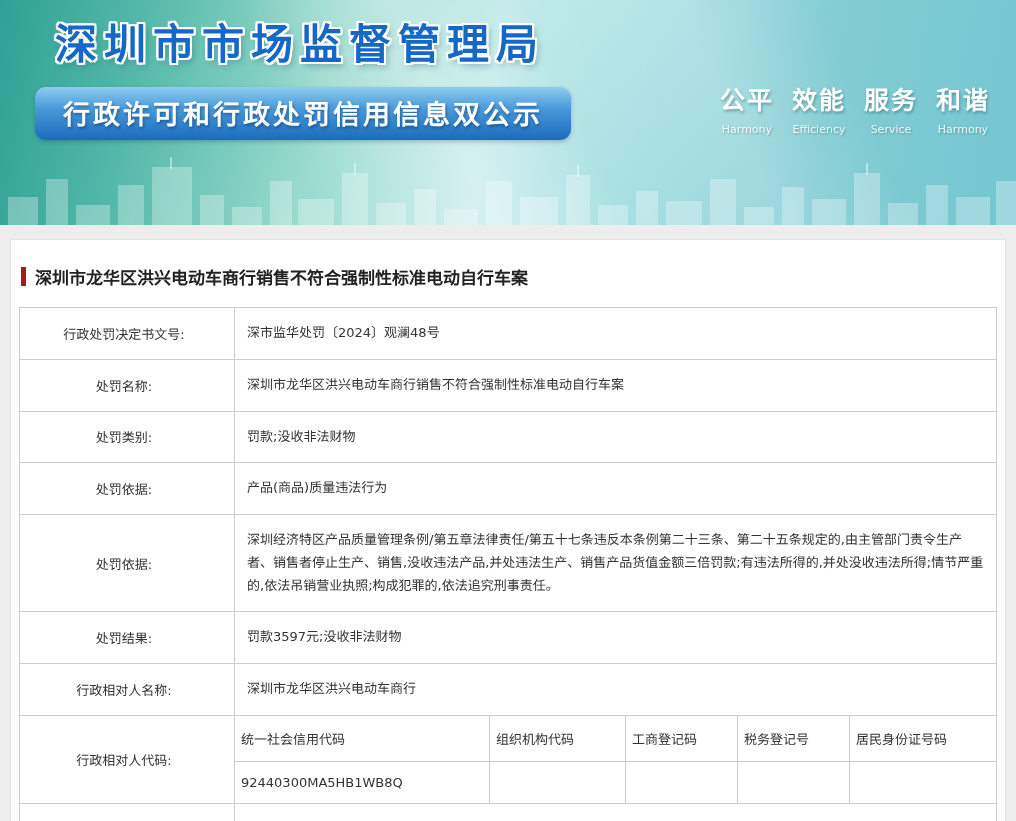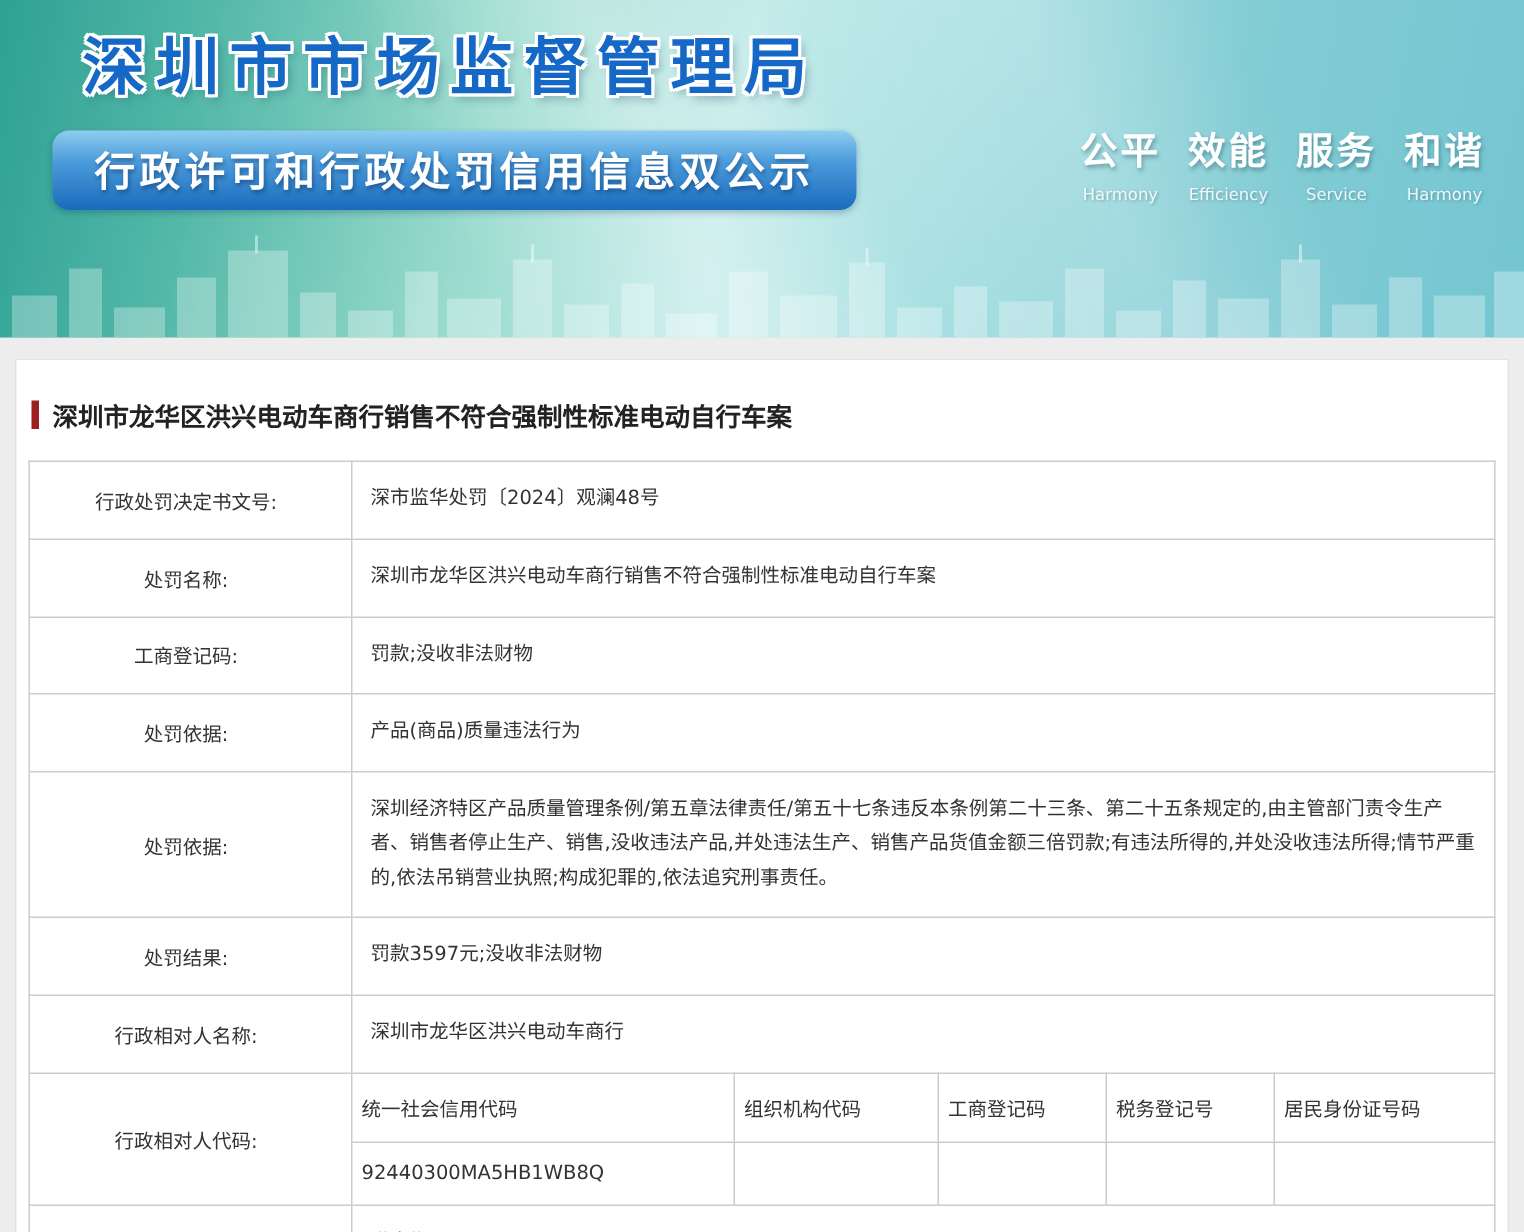--- a/index.html
+++ b/index.html
@@ -217,21 +217,21 @@
     <tbody>
       <tr>
         <td class="lbl">行政处罚决定书文号:</td>
         <td class="val" colspan="5">深市监华处罚〔2024〕观澜48号</td>
       </tr>
       <tr>
         <td class="lbl">处罚名称:</td>
         <td class="val" colspan="5">深圳市龙华区洪兴电动车商行销售不符合强制性标准电动自行车案</td>
       </tr>
       <tr>
-        <td class="lbl">工商登记码:</td>
+        <td class="lbl">处罚类别:</td>
         <td class="val" colspan="5">罚款;没收非法财物</td>
       </tr>
       <tr>
         <td class="lbl">处罚依据:</td>
         <td class="val" colspan="5">产品(商品)质量违法行为</td>
       </tr>
       <tr>
         <td class="lbl">处罚依据:</td>
         <td class="val" colspan="5">深圳经济特区产品质量管理条例/第五章法律责任/第五十七条违反本条例第二十三条、第二十五条规定的,由主管部门责令生产者、销售者停止生产、销售,没收违法产品,并处违法生产、销售产品货值金额三倍罚款;有违法所得的,并处没收违法所得;情节严重的,依法吊销营业执照;构成犯罪的,依法追究刑事责任。</td>
       </tr>

